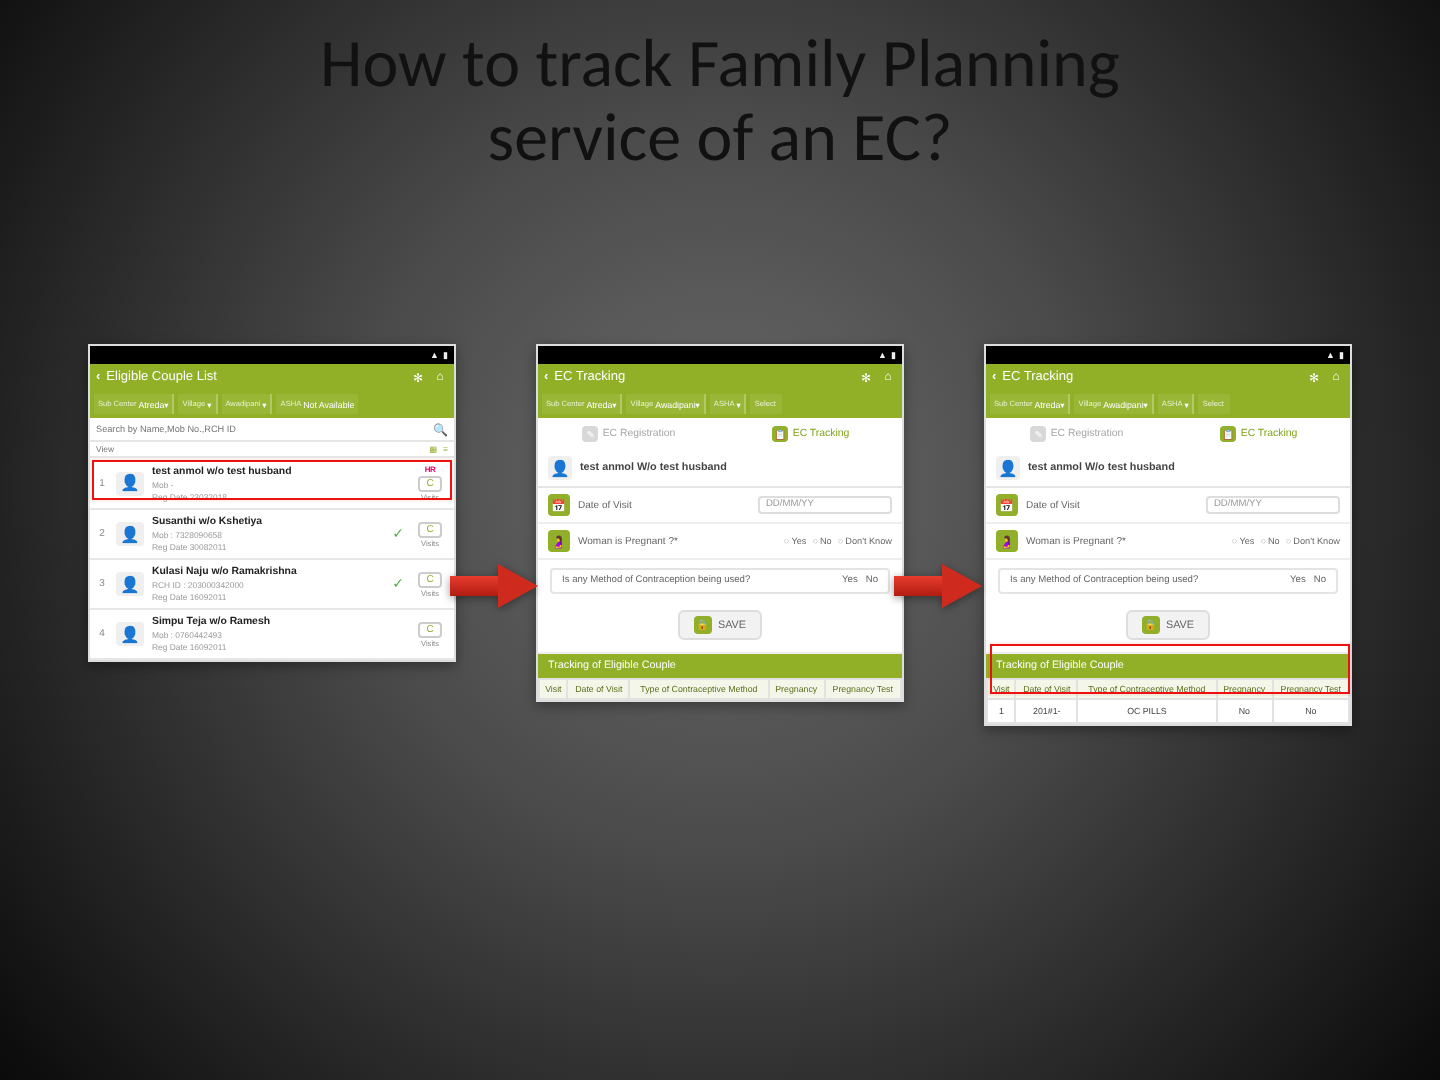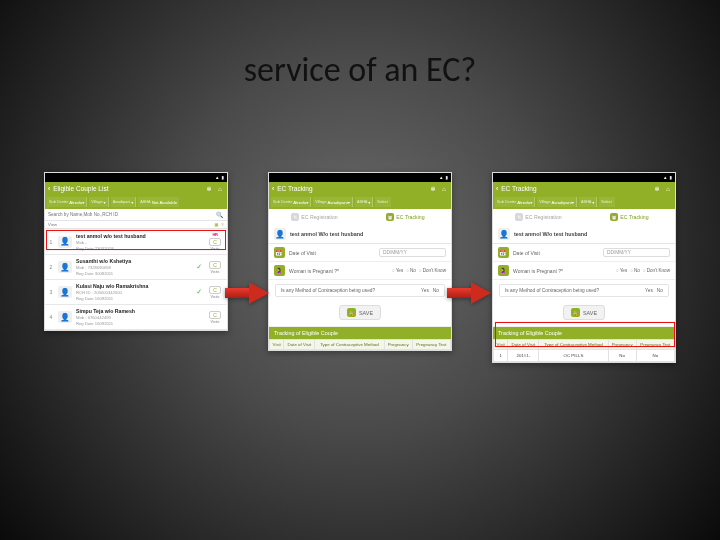--- a/index.html
+++ b/index.html
@@ -241,21 +241,21 @@
     box-shadow: 0 0 0 1px rgba(225,17,17,.05);
     pointer-events:none;
     z-index:3;
   }
 
 </style>
 </head>
 <body>
 
 <div class="title">
-  <br>
+  <span>How to track Family Planning</span><br>
   <span>service of an EC?</span>
 </div>
 
 <div class="stage">
 
   <div class="phone">
     <div class="statusbar">
       <span></span>
       <span class="sicons">
         <span>▲</span>

